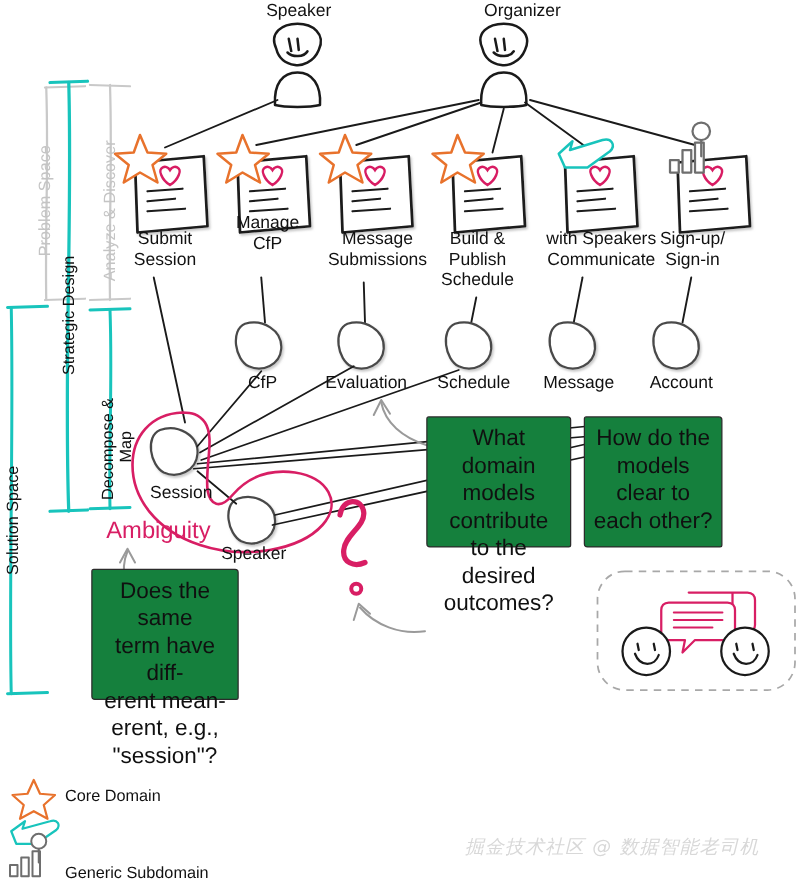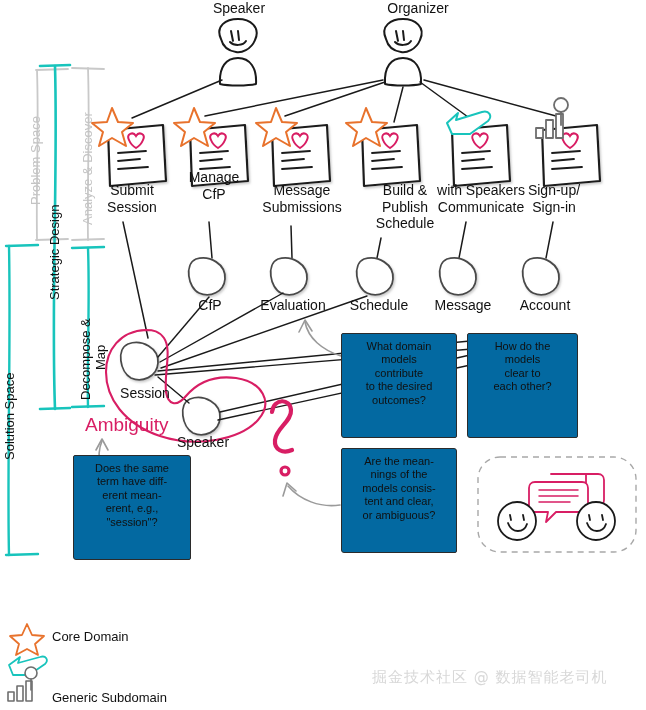--- a/index.html
+++ b/index.html
@@ -4,27 +4,27 @@
 <style>
   html,body{margin:0;padding:0;background:#ffffff;}
   body{width:646px;height:710px;overflow:hidden;
        font-family:"Liberation Sans","DejaVu Sans",sans-serif;
        color:#1a1a1a;position:relative;}
   #stage{position:relative;width:646px;height:710px;}
   #stage svg.layer{position:absolute;left:0;top:0;width:646px;height:710px;overflow:visible;}
   .lbl{position:absolute;text-align:center;line-height:1.18;font-size:14px;color:#111;}
   .vlabel{position:absolute;white-space:nowrap;font-size:13px;
           transform-origin:0 0;}
-  .note{position:absolute;background:#0369a1;border:1.6px solid #2b2b2b;
-        font-size:11px;line-height:1.22;text-align:center;color:#101010;
+  .note{position:absolute;background:#15803d;border:1.6px solid #2b2b2b;
+        font-size:18px;line-height:1.22;text-align:center;color:#101010;
         box-sizing:border-box;padding:6px 5px 5px 5px;
         border-radius:2px 3px 2px 3px;}
   .amb{position:absolute;color:#d81e64;font-size:19px;}
   .wmark{position:absolute;color:#d8d8d8;font-size:15px;letter-spacing:1px;
-         font-family:"DejaVu Sans",sans-serif;white-space:nowrap;}
+         font-family:"DejaVu Sans",sans-serif;white-space:nowrap;font-style:italic;}
   .legtext{position:absolute;font-size:13px;color:#111;white-space:nowrap;}
 </style>
 </head>
 <body>
 
 <div id="stage">
 
   <svg class="layer" viewBox="0 0 646 710">
     <defs>
       <filter id="sh" x="-30%" y="-30%" width="180%" height="180%">
@@ -252,21 +252,21 @@
     <div>Session</div>
   </div>
   <div class="lbl" style="left:174px;top:169px;width:80px;">
     <div>Manage</div>
     <div>CfP</div>
   </div>
   <div class="lbl" style="left:247px;top:182px;width:110px;">
     <div>Message</div>
     <div>Submissions</div>
   </div>
-  <div class="lbl" style="left:363px;top:182px;width:84px;">
+  <div class="lbl" style="left:340px;top:182px;width:84px;">
     <div>Build &amp;</div>
     <div>Publish</div>
     <div>Schedule</div>
   </div>
   <div class="lbl" style="left:421px;top:182px;width:120px;">
     <div>with Speakers</div>
     <div>Communicate</div>
   </div>
   <div class="lbl" style="left:514px;top:182px;width:80px;">
     <div>Sign-up/</div>
@@ -306,26 +306,19 @@
     <div>outcomes?</div>
   </div>
 
   <div class="note" style="left:467px;top:333px;width:111px;height:105px;">
     <div>How do the</div>
     <div>models</div>
     <div>clear to</div>
     <div>each other?</div>
   </div>
 
-  <div class="note" style="left:341px;top:448px;width:116px;height:105px;">
-    <div>Are the mean-</div>
-    <div>nings of the</div>
-    <div>models consis-</div>
-    <div>tent and clear,</div>
-    <div>or ambiguous?</div>
-  </div>
 
   <div class="legtext" style="left:52px;top:629px;">Core Domain</div>
   <div class="legtext" style="left:52px;top:690px;">Generic Subdomain</div>
 
   <div class="wmark" style="left:372px;top:668px;">掘金技术社区 @ 数据智能老司机</div>
 
 </div>
 
 </body></html>

